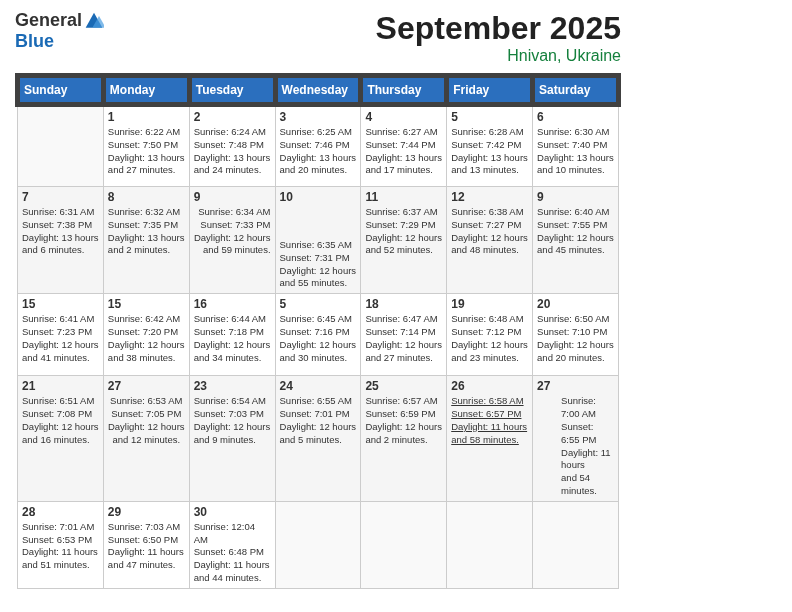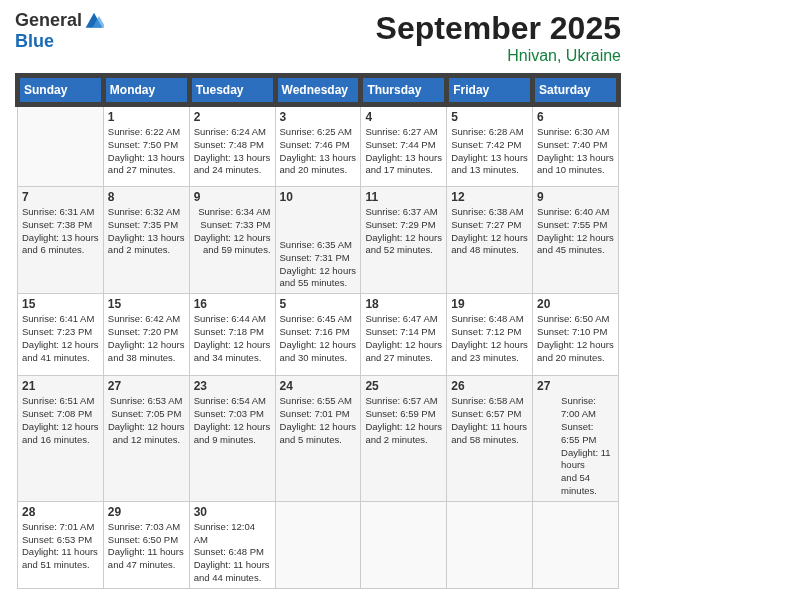--- a/index.html
+++ b/index.html
@@ -304,21 +304,21 @@
           </td>
           <td>
             <span class="day-num">25</span>
             <div class="day-info" style="white-space: pre-line;">Sunrise: 6:57 AM
 Sunset: 6:59 PM
 Daylight: 12 hours
 and 2 minutes.</div>
           </td>
           <td>
             <span class="day-num">26</span>
-            <div class="day-info" style="white-space: pre-line;">Sunrise: 6:58 AM
+            <div class="day-info" style="white-space: pre-line; text-decoration: underline;">Sunrise: 6:58 AM
 Sunset: 6:57 PM
 Daylight: 11 hours
 and 58 minutes.</div>
           </td>
           <td>
             <span class="day-num">27</span>
             <div class="day-info" style="white-space: pre-line; margin-left: 24px;">Sunrise: 7:00 AM
 Sunset: 6:55 PM
 Daylight: 11 hours
 and 54 minutes.</div>

